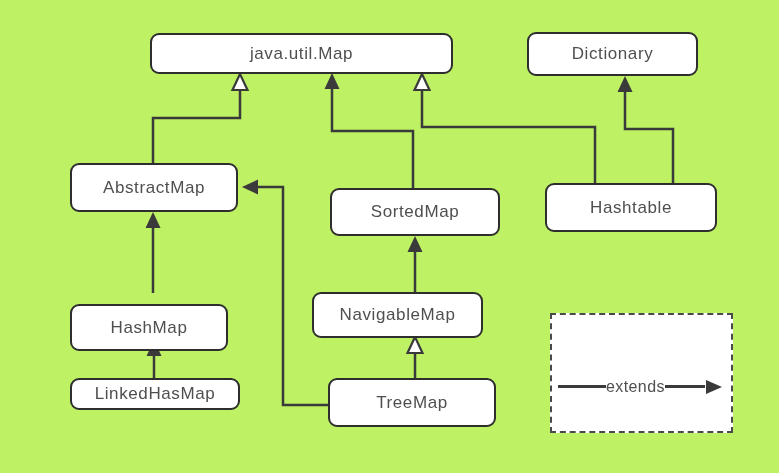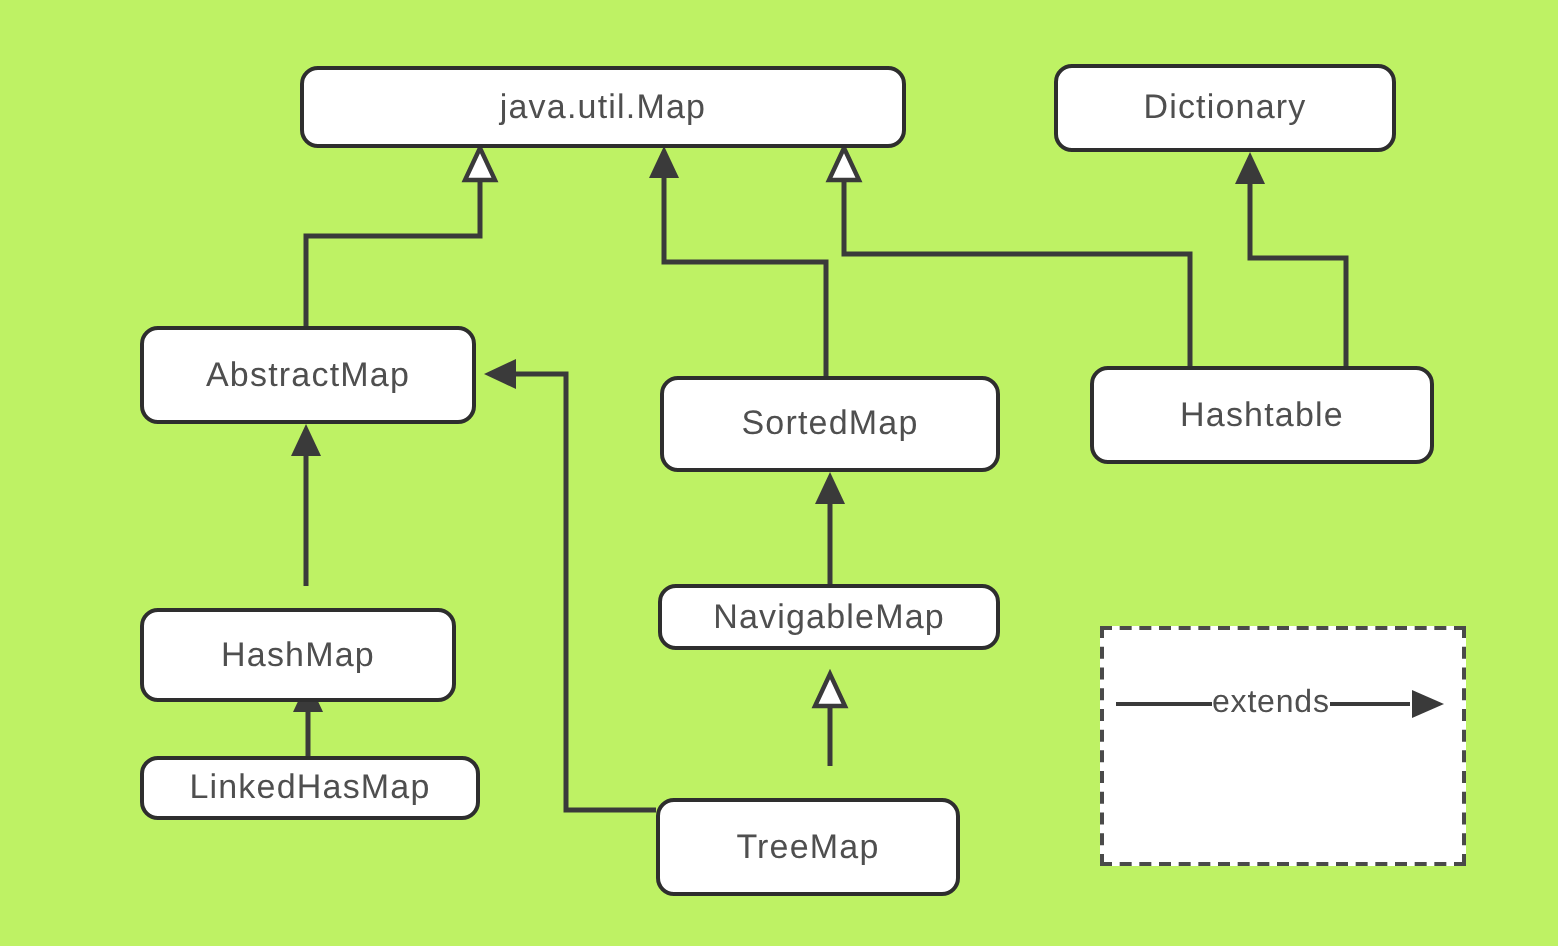--- a/index.html
+++ b/index.html
@@ -34,21 +34,21 @@
     white-space: nowrap;
   }
   .legend {
     position: absolute;
     left: 550px; top: 313px;
     width: 183px; height: 120px;
     box-sizing: border-box;
     border: 2px dashed #4a4a4a;
     display: flex;
     flex-direction: column;
-    justify-content: flex-start;
+    justify-content: center;
     padding: 27px 6px 0 6px;
     gap: 21px;
     background: #ffffff;
   }
   .legend-row {
     display: flex;
     align-items: center;
     height: 20px;
   }
   .lline {
@@ -139,29 +139,29 @@
   </div>
 
   <div class="node" style="left:545px;top:183px;width:172px;height:49px">
     <span class="node-label">Hashtable</span>
   </div>
 
   <div class="node" style="left:70px;top:304px;width:158px;height:47px">
     <span class="node-label">HashMap</span>
   </div>
 
-  <div class="node" style="left:329px;top:292px;width:171px;height:33px">
+  <div class="node" style="left:312px;top:292px;width:171px;height:46px">
     <span class="node-label">NavigableMap</span>
   </div>
 
   <div class="node" style="left:70px;top:378px;width:170px;height:32px">
     <span class="node-label">LinkedHasMap</span>
   </div>
 
-  <div class="node" style="left:328px;top:399px;width:152px;height:49px">
+  <div class="node" style="left:328px;top:378px;width:168px;height:49px">
     <span class="node-label">TreeMap</span>
   </div>
 
   <div class="legend">
     <div class="legend-row">
       <span class="lline" style="width:48px"></span>
       <span class="legend-label">extends</span>
       <span class="lline" style="width:40px"></span>
       <svg class="lhead" width="18" height="16">
         <polygon class="head-solid" points="1,1 17,8 1,15"></polygon>

